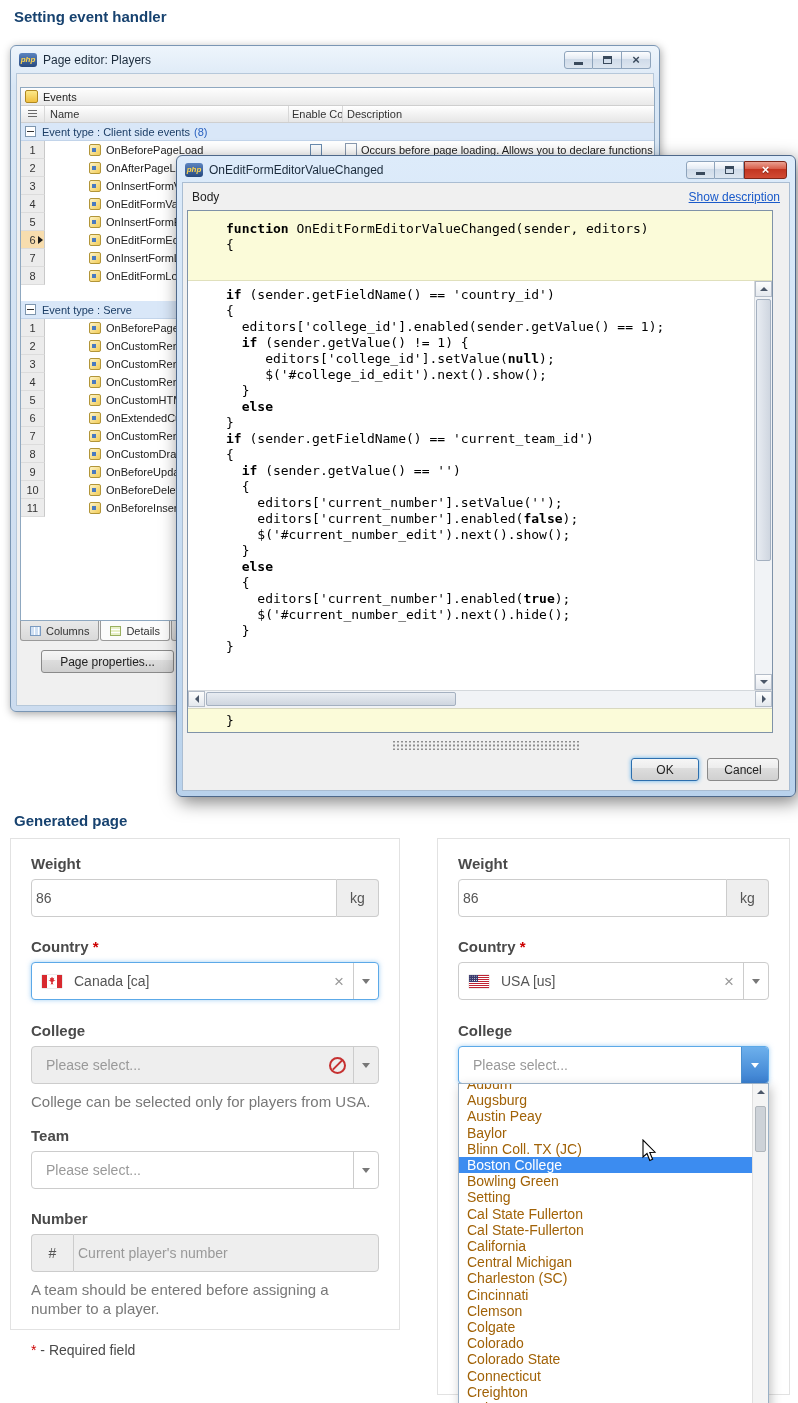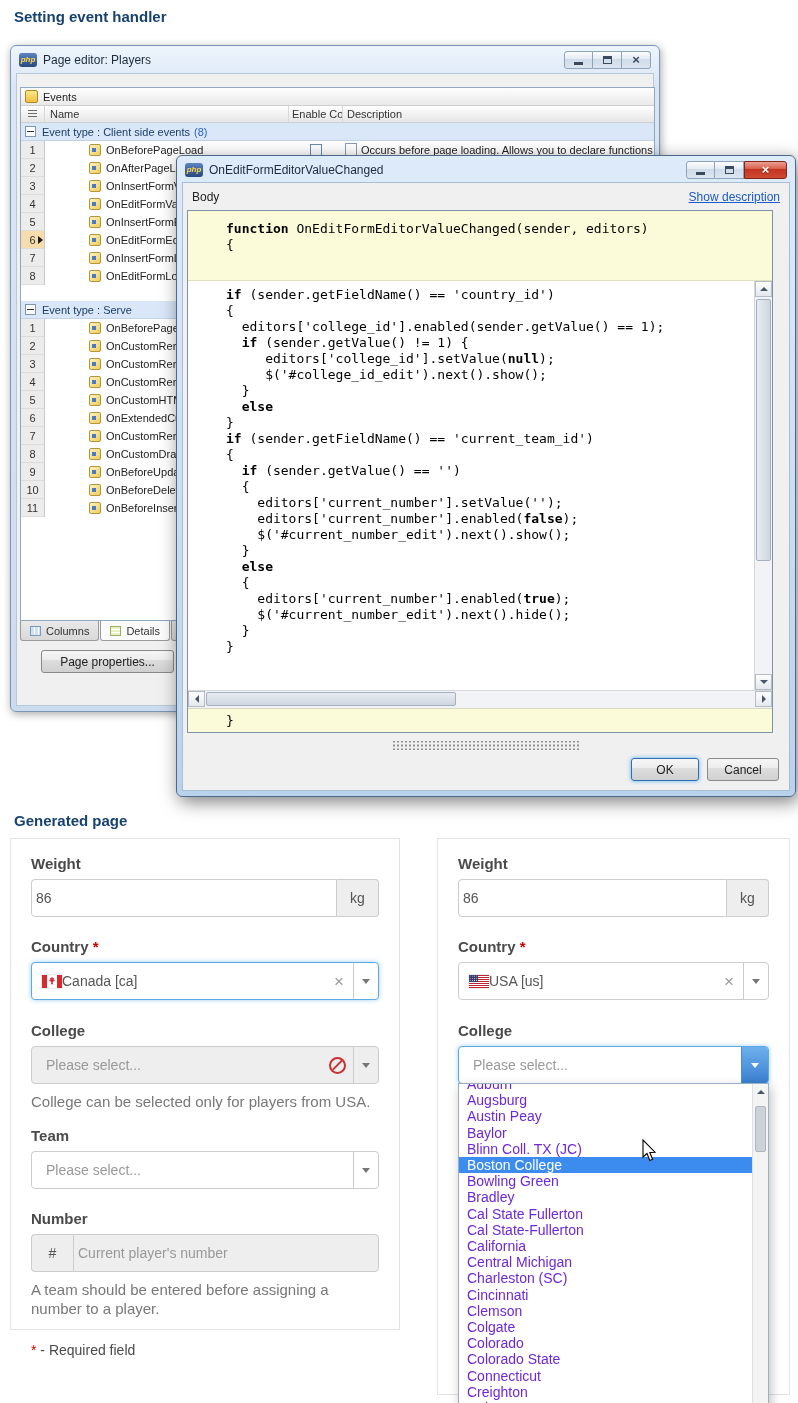--- a/index.html
+++ b/index.html
@@ -147,21 +147,21 @@
   .f-input.gray{background:#eee;border-radius:0 4px 4px 0;}
   .f-input::placeholder{color:#999;}
   .addon{width:42px;flex:none;background:#eee;border:1px solid #ccc;display:flex;align-items:center;
         justify-content:center;font-size:14px;color:#555;box-sizing:border-box;}
   .addon.right{border-left:none;border-radius:0 4px 4px 0;}
   .addon.left{border-right:none;border-radius:4px 0 0 4px;}
   .select-box{height:38px;border:1px solid #ccc;border-radius:4px;display:flex;align-items:center;
         padding-left:10px;margin-top:7px;background:#fff;box-sizing:border-box;}
   .select-box.focused{border-color:#5ca9e8;box-shadow:0 0 5px rgba(90,170,235,.55);}
   .select-box.disabled{background:#eee;}
-  .select-text{flex:1;font-size:14px;color:#555;margin-left:0;overflow:hidden;white-space:nowrap;}
+  .select-text{flex:1;font-size:14px;color:#555;margin-left:12px;overflow:hidden;white-space:nowrap;}
   .select-text.placeholder{color:#999;margin-left:4px;}
   .clear-x{color:#999;font-size:17px;padding:0 9px;line-height:1;}
   .arrow-sect{width:24px;flex:none;align-self:stretch;border-left:1px solid #ccc;
         display:flex;align-items:center;justify-content:center;}
   .caret{width:0;height:0;border-left:4px solid transparent;border-right:4px solid transparent;
         border-top:5px solid #777;}
   .no-icon{width:17px;height:17px;flex:none;border:2px solid #c63131;border-radius:50%;
         position:relative;margin-right:7px;box-sizing:border-box;}
   .no-icon:after{content:"";position:absolute;left:0;top:5.5px;width:13px;height:2px;
         background:#c63131;transform:rotate(-45deg);}
@@ -177,21 +177,21 @@
         background-image:radial-gradient(#fff .5px,rgba(0,0,0,0) .6px);background-size:2.2px 2.2px;}
   .college-wrap{position:relative;margin-top:7px;}
   .college-wrap .select-box{margin-top:0;}
   .combo-btn{width:26px;flex:none;align-self:stretch;border-left:1px solid #4a90d0;
         background:linear-gradient(#6db0ec,#3a7fd0);display:flex;align-items:center;
         justify-content:center;border-radius:0 3px 3px 0;}
   .combo-btn .caret{border-top-color:#fff;}
   .dropdown{position:absolute;left:0;right:0;top:37px;height:328px;background:#fff;
         border:1px solid #9ab0c6;box-shadow:2px 4px 10px rgba(0,0,0,.25);overflow:hidden;z-index:5;}
   .dd-list{margin-top:-8px;margin-right:15px;}
-  .dd-option{font-size:14px;line-height:16.2px;padding:0 8px;color:#6d28d9;
+  .dd-option{font-size:14px;line-height:16.2px;padding:0 8px;color:#a16207;
         white-space:nowrap;overflow:hidden;}
   .dd-option.dd-selected{background:#3c8cf0;color:#fff;}
   .dd-scroll{position:absolute;right:0;top:0;bottom:0;width:15px;background:#f4f4f4;border-left:1px solid #e0e0e0;}
   .dd-btn{position:absolute;left:0;right:0;height:15px;display:flex;align-items:center;justify-content:center;}
   .dd-btn.up{top:0;} .dd-btn.down{bottom:0;}
   .dd-thumb{position:absolute;left:2px;right:2px;top:22px;height:46px;background:#cdd2d8;
         border:1px solid #b0b6bc;border-radius:2px;box-sizing:border-box;}
   #cursor{position:absolute;left:642px;top:1139px;z-index:10;}
 </style>
 </head>
@@ -607,21 +607,21 @@
       </div>
       <div class="dropdown">
         <div class="dd-list" id="dd-list">
             <div class="dd-option">Auburn</div>
             <div class="dd-option">Augsburg</div>
             <div class="dd-option">Austin Peay</div>
             <div class="dd-option">Baylor</div>
             <div class="dd-option">Blinn Coll. TX (JC)</div>
             <div class="dd-option dd-selected">Boston College</div>
             <div class="dd-option">Bowling Green</div>
-            <div class="dd-option">Bradley</div>
+            <div class="dd-option">Setting</div>
             <div class="dd-option">Cal State Fullerton</div>
             <div class="dd-option">Cal State-Fullerton</div>
             <div class="dd-option">California</div>
             <div class="dd-option">Central Michigan</div>
             <div class="dd-option">Charleston (SC)</div>
             <div class="dd-option">Cincinnati</div>
             <div class="dd-option">Clemson</div>
             <div class="dd-option">Colgate</div>
             <div class="dd-option">Colorado</div>
             <div class="dd-option">Colorado State</div>

